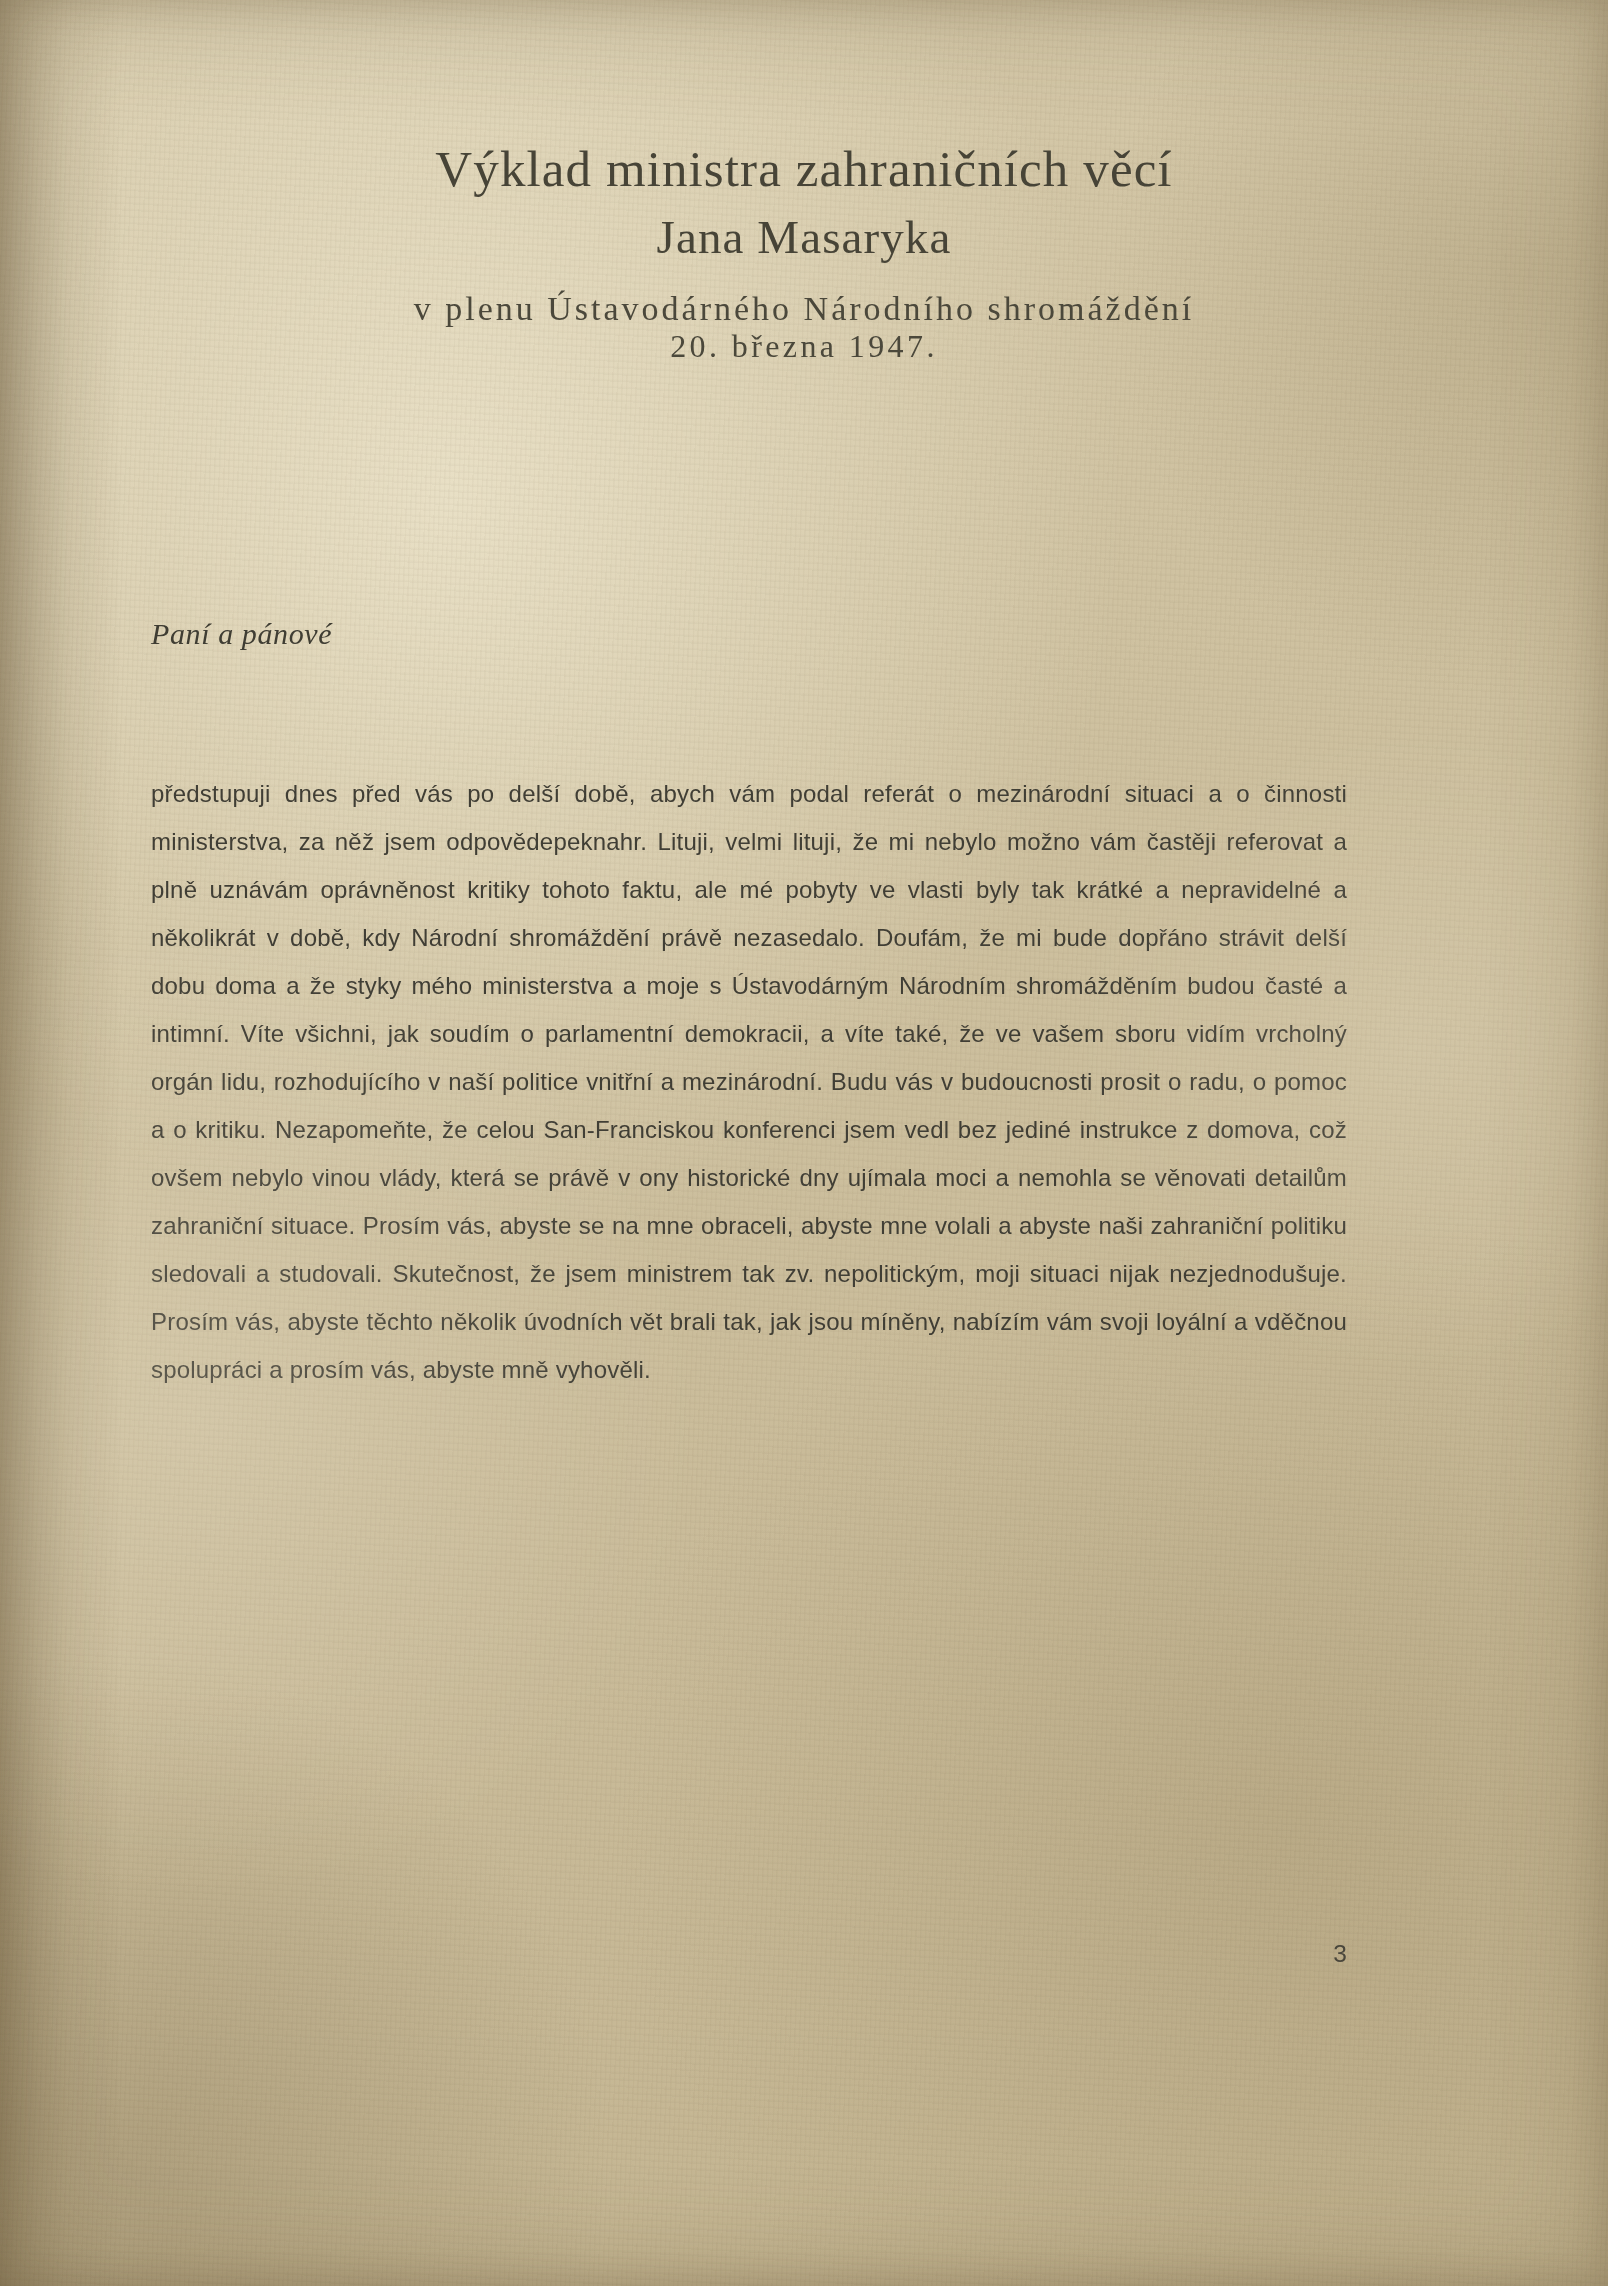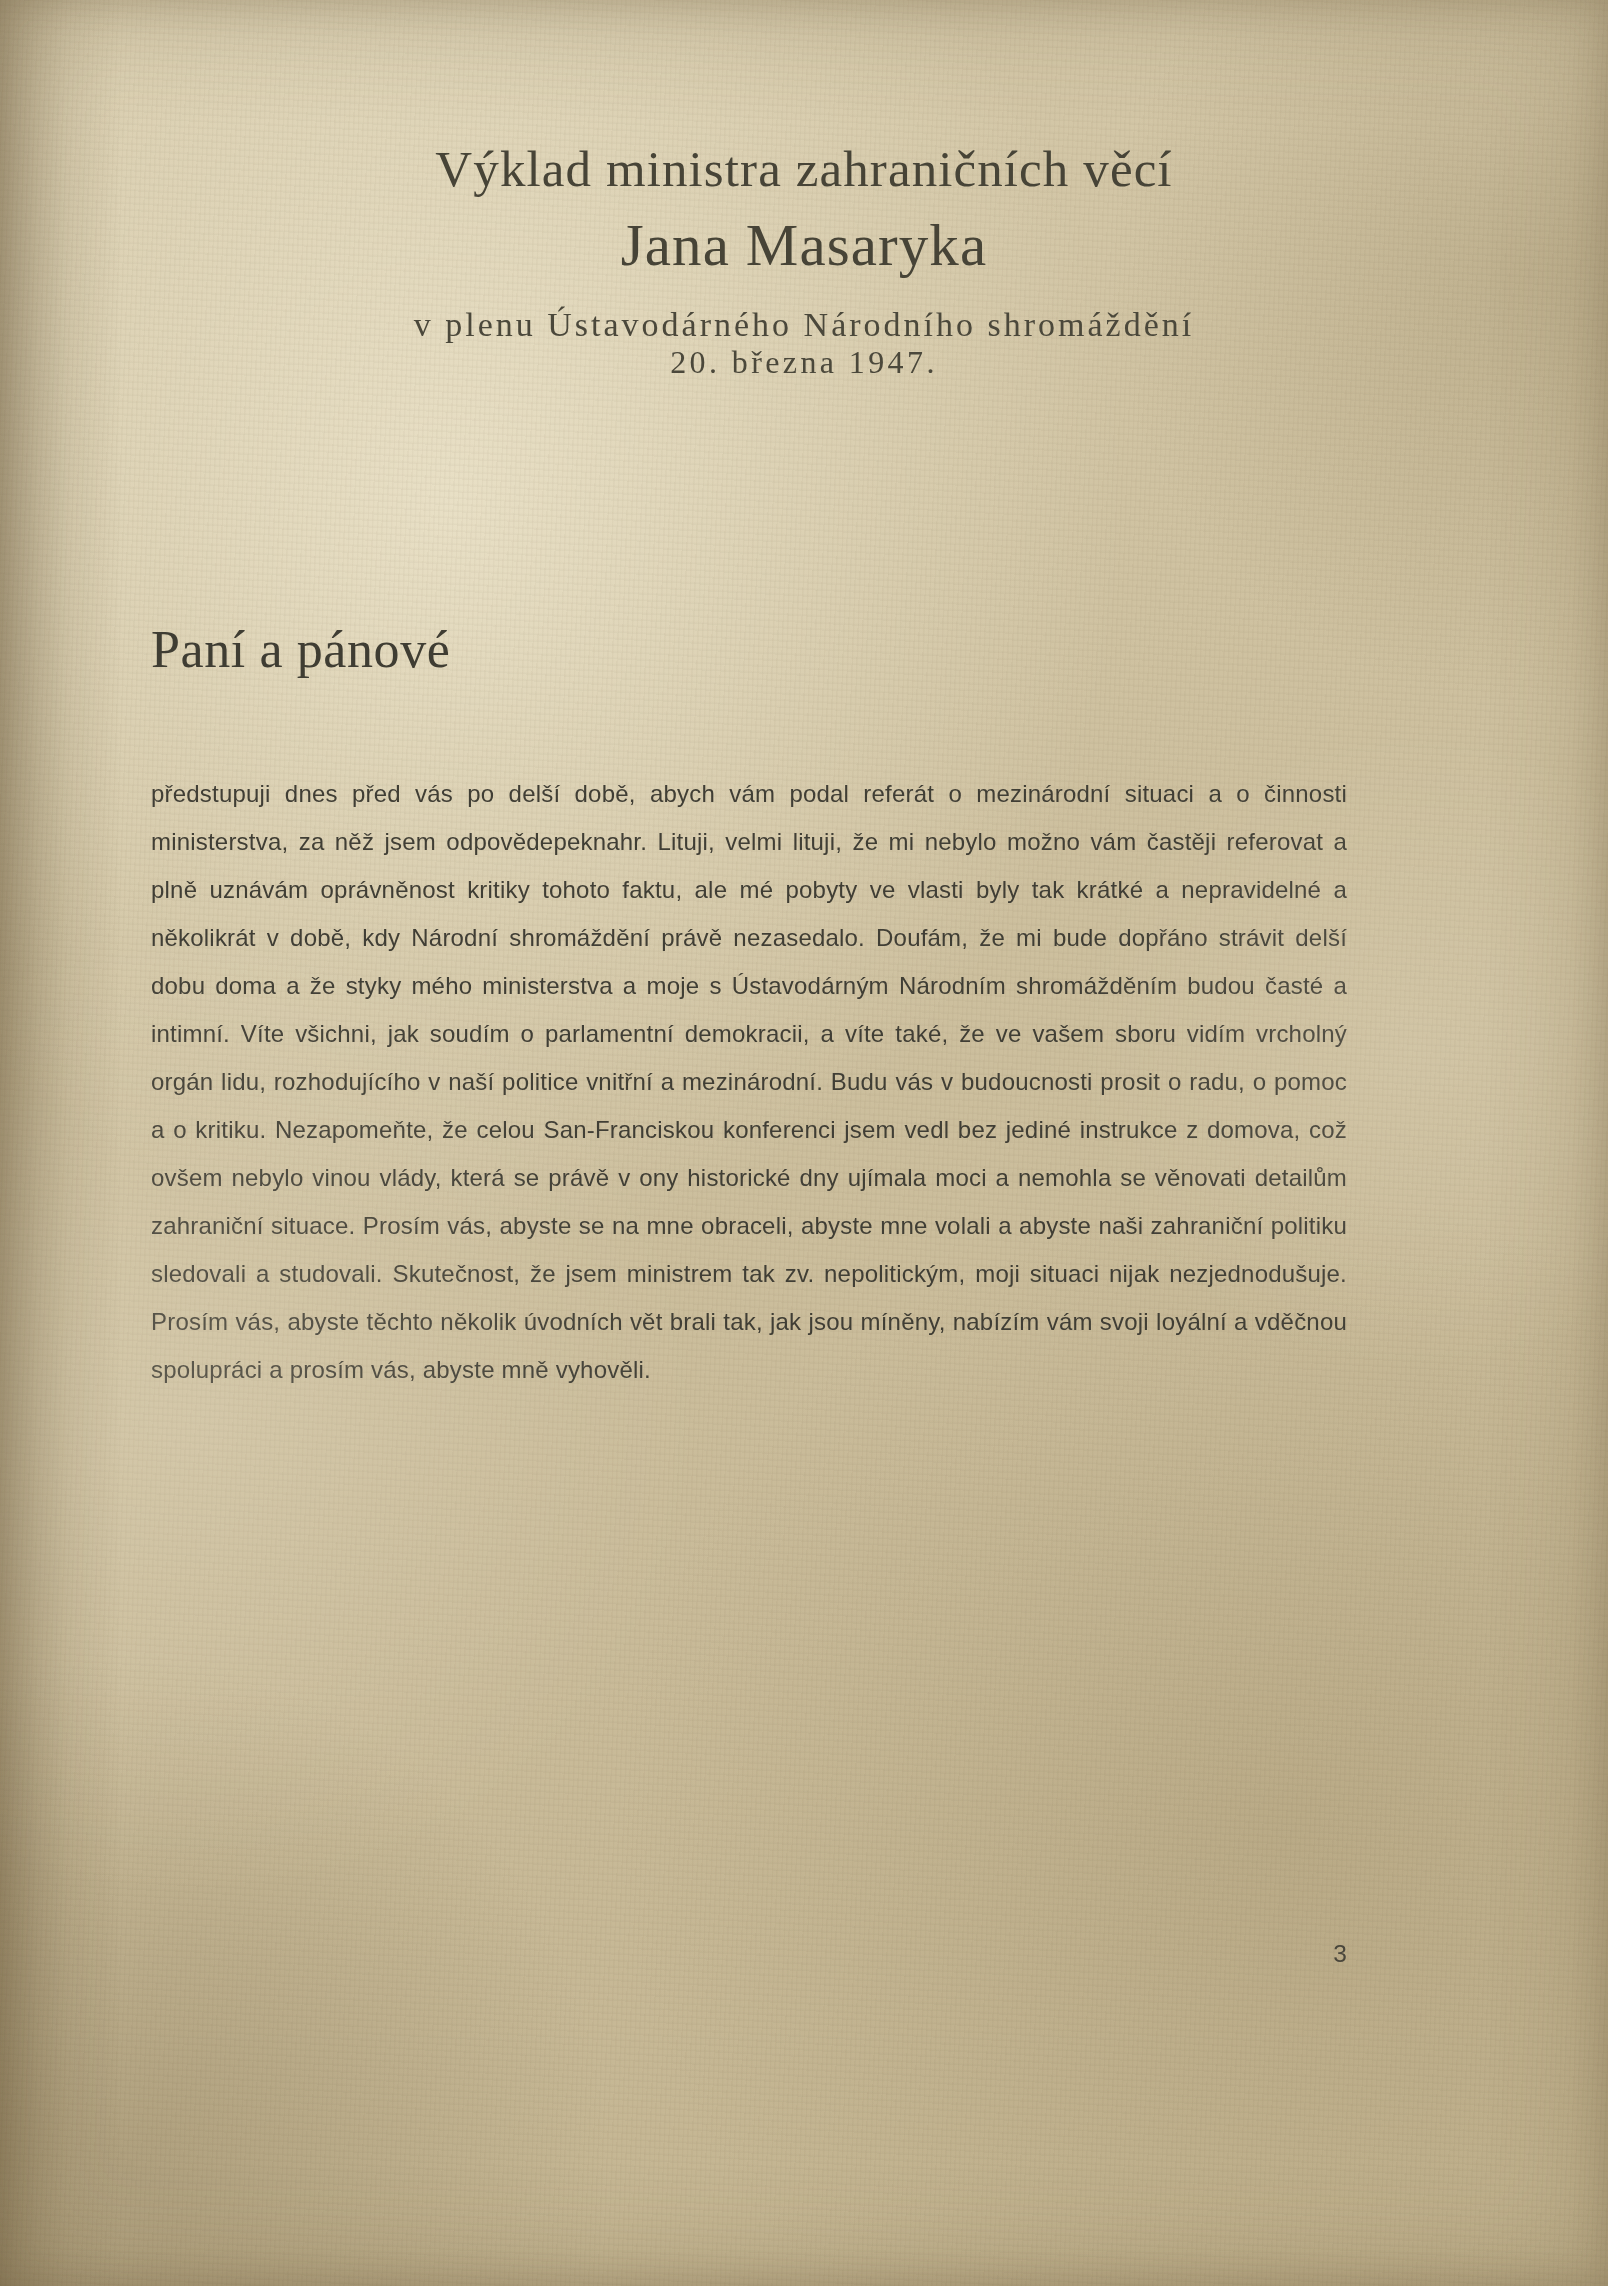--- a/index.html
+++ b/index.html
@@ -65,21 +65,21 @@
     margin-top: 141px;
     text-align: center;
   }
   .title-line-1 {
     font-size: 51px;
     letter-spacing: 1.1px;
     color: #474437;
     line-height: 1.12;
   }
   .title-line-2 {
-    font-size: 59px;
+    font-size: 47px;
     letter-spacing: 1.1px;
     color: #474437;
     line-height: 1.35;
     margin-top: 7.5px;
   }
   .title-line-3 {
     font-size: 34px;
     letter-spacing: 3px;
     color: #4b483b;
     margin-top: 21px;
@@ -93,21 +93,22 @@
   
   .salutation {
     margin: 0;
     padding: 0 0 0 151px;
     position: absolute;
     top: 612px;
     left: 0;
     right: 0;
   }
   .salutation div {
-    font-size: 52px;
+    font-style: italic;
+    font-size: 30px;
     color: #3f3d33;
     letter-spacing: 0.6px;
     line-height: 1.45;
   }
 
   
   .body-text {
     position: absolute;
     top: 770px;
     left: 151px;

